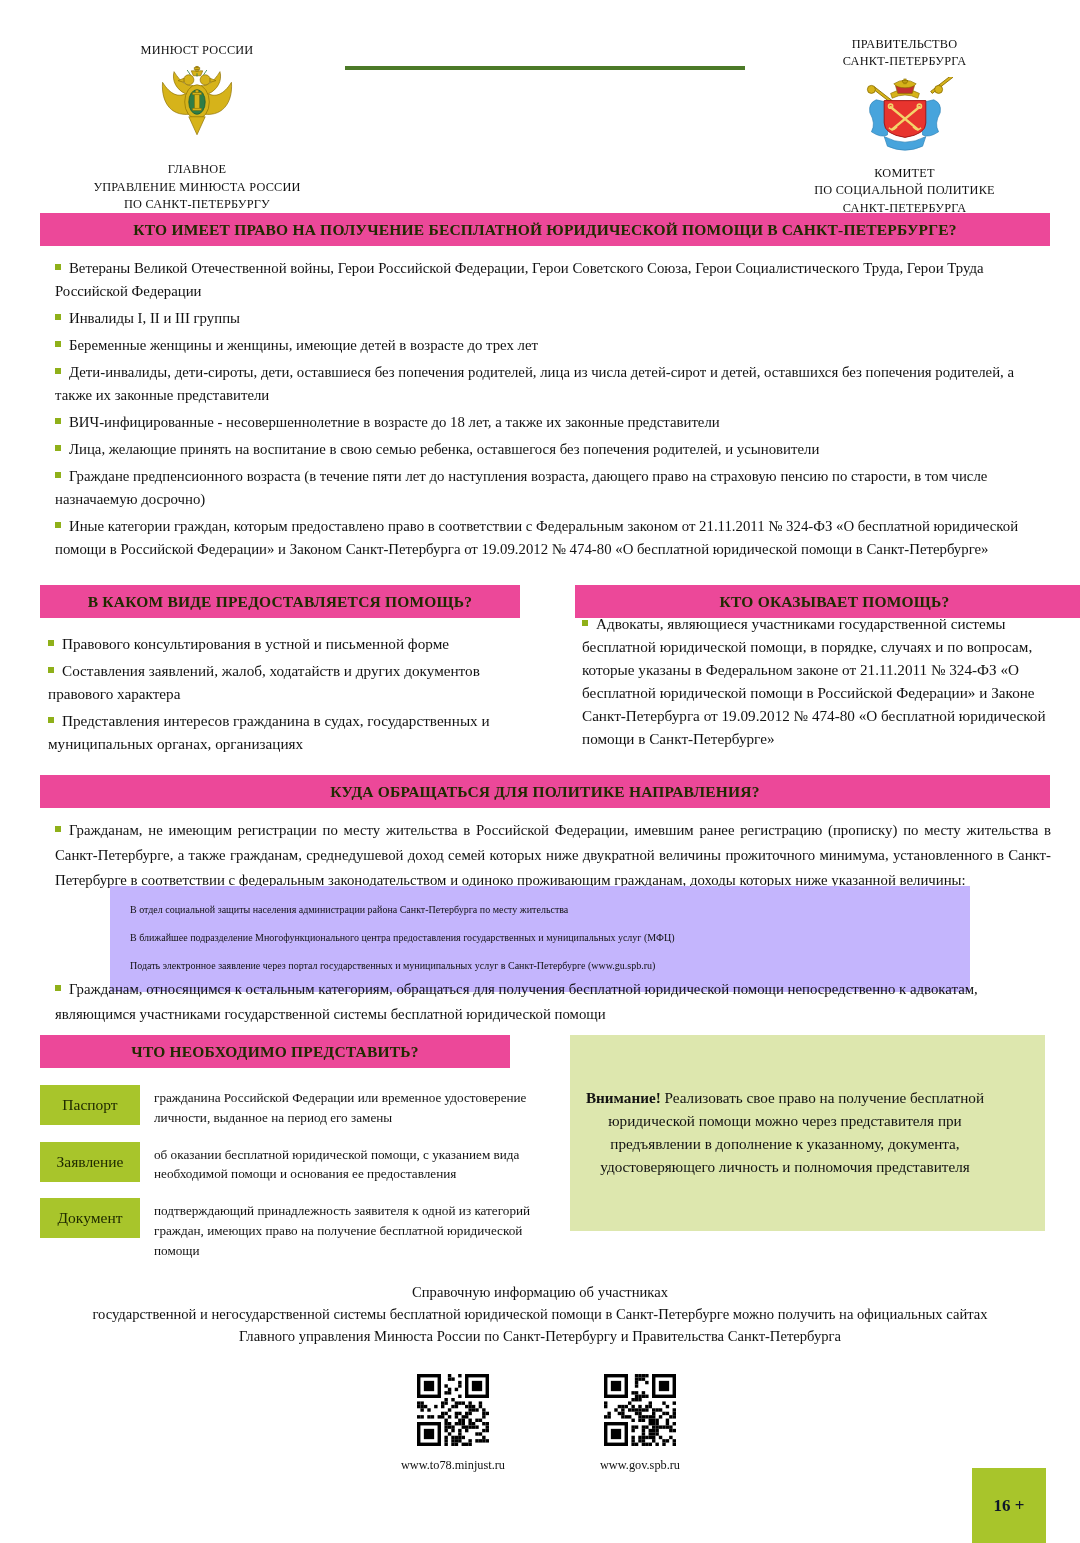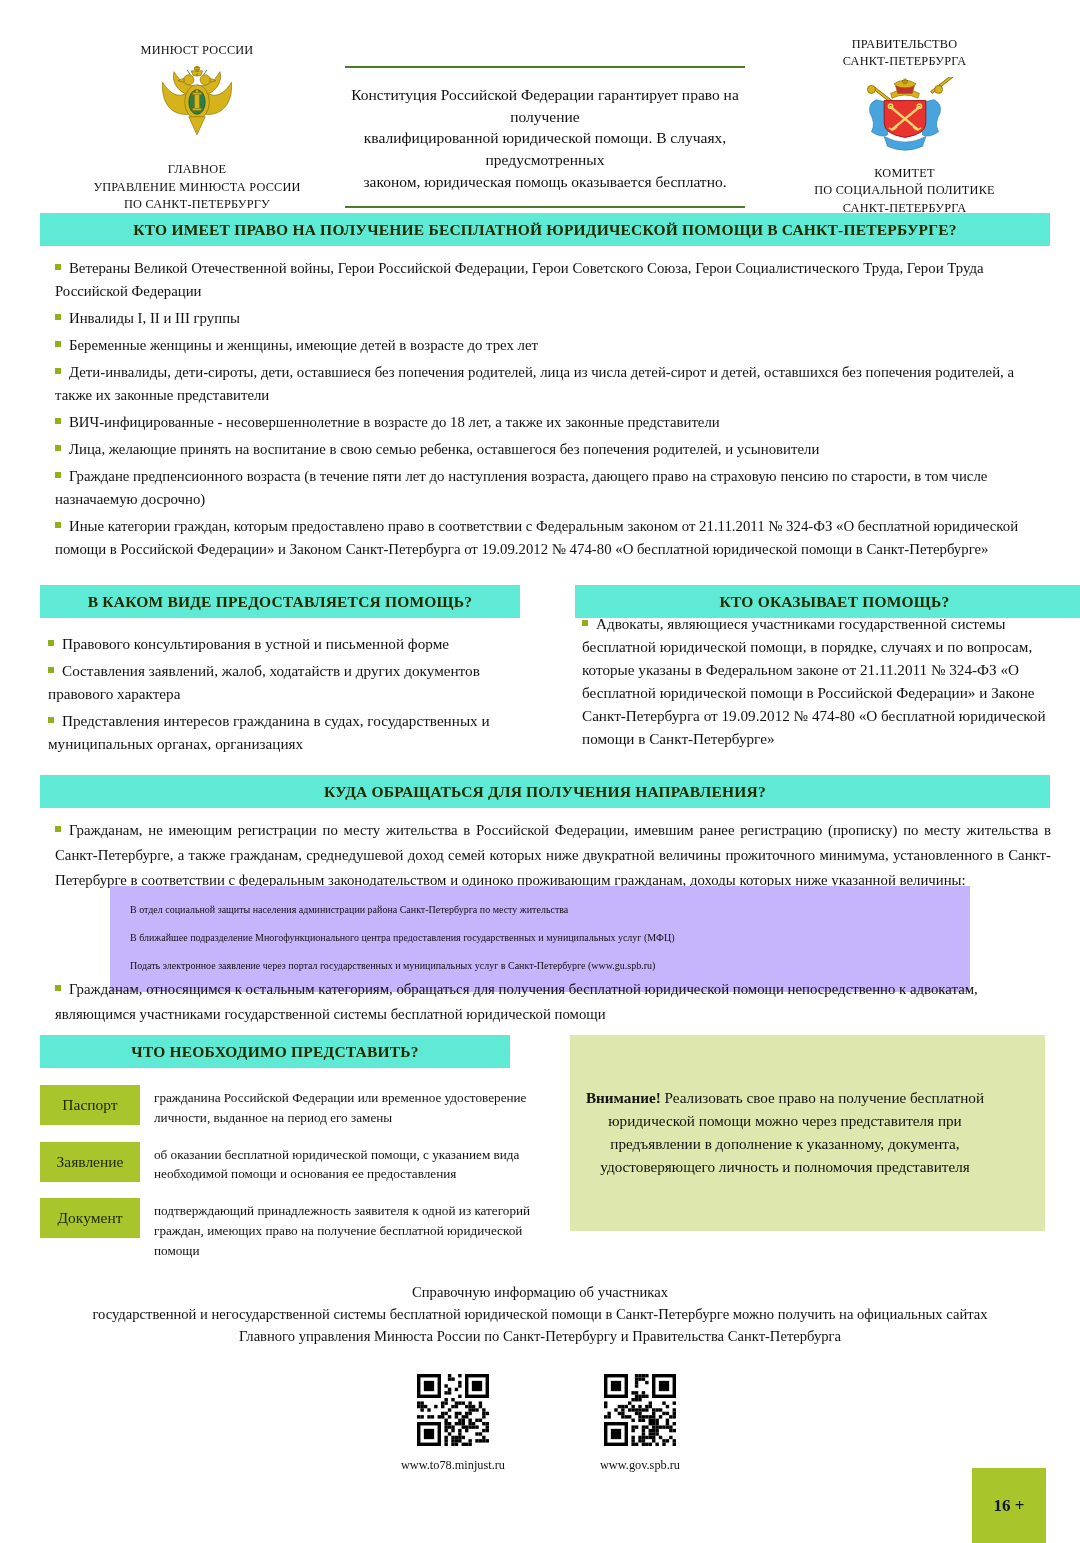--- a/index.html
+++ b/index.html
@@ -11,21 +11,21 @@
   
   .hdr-left{position:absolute;left:92px;top:42px;width:210px;text-align:center;}
   .hdr-right{position:absolute;left:792px;top:36px;width:225px;text-align:center;}
   .org-line{font-size:12.3px;line-height:1.42;letter-spacing:.2px;}
   .emblem{display:block;margin:6px auto 4px auto;}
   .hdr-center{position:absolute;left:345px;top:66px;width:400px;text-align:center;}
   .rule{height:2px;background:#4c7a28;width:100%;}
   .const-text{margin:16px 0 14px 0;font-size:15.5px;line-height:1.4;}
   
   .band{
-    position:absolute;height:33px;line-height:33px;background:#5eead4;color:#202b00;
+    position:absolute;height:33px;line-height:33px;background:#ec4899;color:#202b00;
     font-weight:bold;font-size:15.5px;text-align:center;letter-spacing:.2px;
   }
   .band-who{left:40px;top:213px;width:1010px;}
   .band-form{left:40px;top:585px;width:480px;}
   .band-provides{left:575px;top:585px;width:519px;}
   .band-where{left:40px;top:775px;width:1010px;}
   .band-submit{left:40px;top:1035px;width:470px;}
   
   .sq{display:inline-block;width:6px;height:6px;background:#8fb019;margin-right:8px;vertical-align:3px;}
   .list-who{position:absolute;left:55px;top:257px;width:998px;}
@@ -101,25 +101,20 @@
         <circle cx="50" cy="31" r="1.8"></circle>
       </g>
     </svg>
     <div class="org-line">ГЛАВНОЕ</div>
     <div class="org-line">УПРАВЛЕНИЕ МИНЮСТА РОССИИ</div>
     <div class="org-line">ПО САНКТ-ПЕТЕРБУРГУ</div>
   </div>
 
   <div class="hdr-center">
     <div class="rule"></div>
-    <div class="const-text">
-      <div>Конституция Российской Федерации гарантирует право на получение</div>
-      <div>квалифицированной юридической помощи. В случаях, предусмотренных</div>
-      <div>законом, юридическая помощь оказывается бесплатно.</div>
-    </div>
     <div class="rule"></div>
   </div>
 
   <div class="hdr-right">
     <div class="org-line">ПРАВИТЕЛЬСТВО</div>
     <div class="org-line">САНКТ-ПЕТЕРБУРГА</div>
     <svg class="emblem" width="96" height="84" viewBox="0 0 120 100">
       <g stroke="#8a6d00" stroke-width="1" fill="#d6b31a">
         <rect x="20" y="12" width="52" height="3.2" transform="rotate(38 24 14)"></rect>
         <rect x="48" y="12" width="52" height="3.2" transform="rotate(142 96 14)"></rect>
@@ -173,21 +168,21 @@
   <div class="col-list list-form">
     <div class="li"><span class="sq"></span><span>Правового консультирования в устной и письменной форме</span></div>
     <div class="li"><span class="sq"></span><span>Составления заявлений, жалоб, ходатайств и других документов правового характера</span></div>
     <div class="li"><span class="sq"></span><span>Представления интересов гражданина в судах, государственных и муниципальных органах, организациях</span></div>
   </div>
 
   <div class="col-list list-provides">
     <div class="li"><span class="sq"></span><span>Адвокаты, являющиеся участниками государственной системы бесплатной юридической помощи, в порядке, случаях и по вопросам, которые указаны в Федеральном законе от 21.11.2011 № 324-ФЗ «О бесплатной юридической помощи в Российской Федерации» и Законе Санкт-Петербурга от 19.09.2012 № 474-80 «О бесплатной юридической помощи в Санкт-Петербурге»</span></div>
   </div>
 
-  <div class="band band-where">КУДА ОБРАЩАТЬСЯ ДЛЯ ПОЛУЧЕНИЯ НАПРАВЛЕНИЯ?</div>
+  <div class="band band-where">КУДА ОБРАЩАТЬСЯ ДЛЯ ПОЛИТИКЕ НАПРАВЛЕНИЯ?</div>
 
   <div class="where-intro"><span class="sq"></span><span>Гражданам, не имеющим регистрации по месту жительства в Российской Федерации, имевшим ранее регистрацию (прописку) по месту жительства в Санкт-Петербурге, а также гражданам, среднедушевой доход семей которых ниже двукратной величины прожиточного минимума, установленного в Санкт-Петербурге в соответствии с федеральным законодательством и одиноко проживающим гражданам, доходы которых ниже указанной величины:</span></div>
 
   <div class="where-box">
     <div>В отдел социальной защиты населения администрации района Санкт-Петербурга по месту жительства</div>
     <div>В ближайшее подразделение Многофункционального центра предоставления государственных и муниципальных услуг (МФЦ)</div>
     <div>Подать электронное заявление через портал государственных и муниципальных услуг в Санкт-Петербурге (www.gu.spb.ru)</div>
   </div>
 
   <div class="where-outro"><span class="sq"></span><span>Гражданам, относящимся к остальным категориям, обращаться для получения бесплатной юридической помощи непосредственно к адвокатам, являющимся участниками государственной системы бесплатной юридической помощи</span></div>

